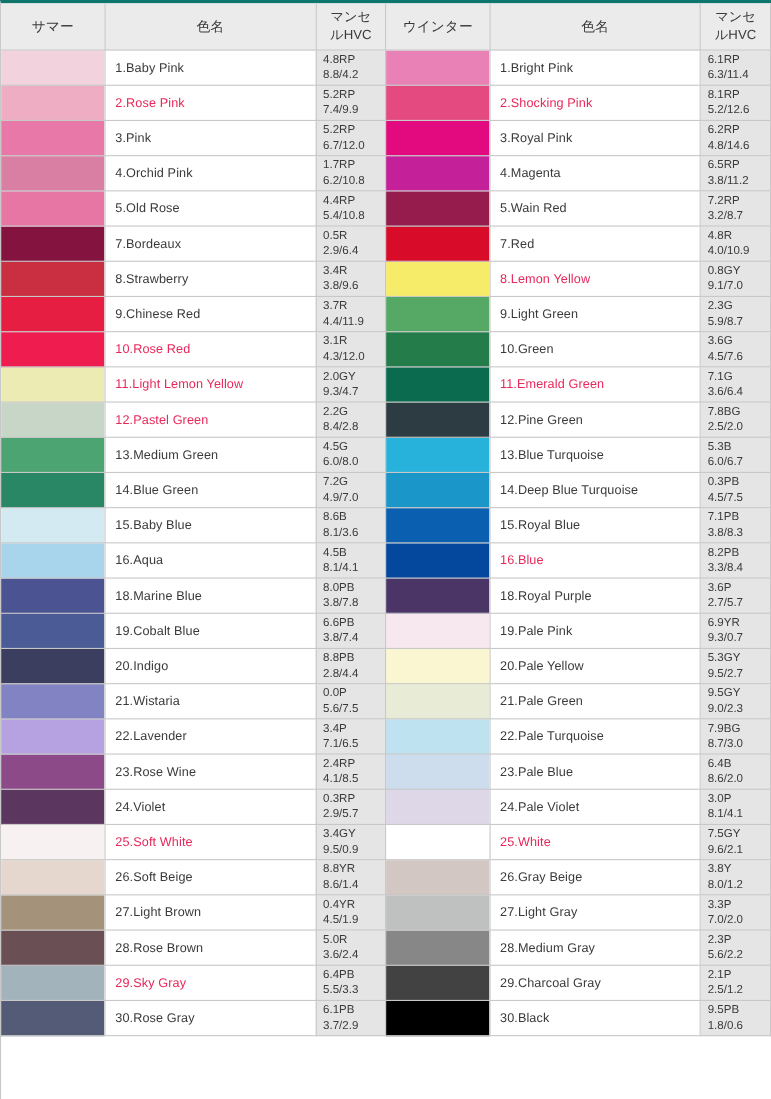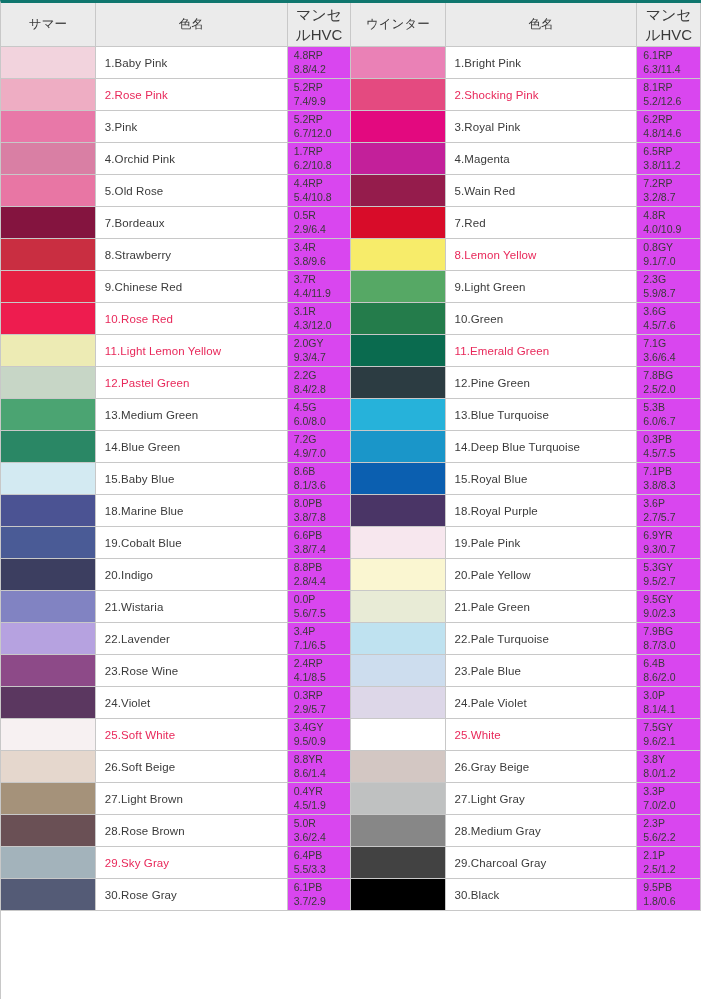--- a/index.html
+++ b/index.html
@@ -40,21 +40,21 @@
     font-weight: normal;
     font-size: 12.5px;
     color: #3a3a3a;
     text-align: center;
     height: 38px;
     padding: 2px 3px;
     line-height: 1.35;
     vertical-align: middle;
   }
   thead th.th-hvc {
-    font-size: 15px;
+    font-size: 12px;
     line-height: 1.3;
   }
 
   tbody td {
     border-right: 1px solid #c8c8c8;
     border-bottom: 1px solid #c8c8c8;
     height: 32px;
     padding: 0;
     vertical-align: middle;
     box-sizing: border-box;
@@ -72,21 +72,21 @@
     background: #ffffff;
     letter-spacing: 0.1px;
     white-space: nowrap;
   }
   td.cname.accent { color: #e8285a; margin-left: 39px; }
   td.hvc {
     padding: 2px 0 2px 6px;
     font-size: 10.5px;
     line-height: 1.28;
     color: #3a3a3a;
-    background: #d946ef;
+    background: #e5e5e5;
     white-space: nowrap;
   }
   td.hvc .hvc-l2 { display: block; }
 </style>
 </head>
 <body>
 
 <div id="chart-wrap">
   <table class="color-table">
     <colgroup>
@@ -220,20 +220,28 @@
         </tr>
         <tr>
           <td class="swatch" style="background:#d3eaf2"></td>
           <td class="cname">15.Baby Blue</td>
           <td class="hvc"><span class="hvc-l1">8.6B</span><span class="hvc-l2">8.1/3.6</span></td>
           <td class="swatch" style="background:#0b5fb0"></td>
           <td class="cname">15.Royal Blue</td>
           <td class="hvc"><span class="hvc-l1">7.1PB</span><span class="hvc-l2">3.8/8.3</span></td>
         </tr>
         <tr>
+          <td class="swatch" style="background:#a8d4ec"></td>
+          <td class="cname">16.Aqua</td>
+          <td class="hvc"><span class="hvc-l1">4.5B</span><span class="hvc-l2">8.1/4.1</span></td>
+          <td class="swatch" style="background:#04489e"></td>
+          <td class="cname accent">16.Blue</td>
+          <td class="hvc"><span class="hvc-l1">8.2PB</span><span class="hvc-l2">3.3/8.4</span></td>
+        </tr>
+        <tr>
           <td class="swatch" style="background:#4b5393"></td>
           <td class="cname">18.Marine Blue</td>
           <td class="hvc"><span class="hvc-l1">8.0PB</span><span class="hvc-l2">3.8/7.8</span></td>
           <td class="swatch" style="background:#4a3566"></td>
           <td class="cname">18.Royal Purple</td>
           <td class="hvc"><span class="hvc-l1">3.6P</span><span class="hvc-l2">2.7/5.7</span></td>
         </tr>
         <tr>
           <td class="swatch" style="background:#4a5b96"></td>
           <td class="cname">19.Cobalt Blue</td>

